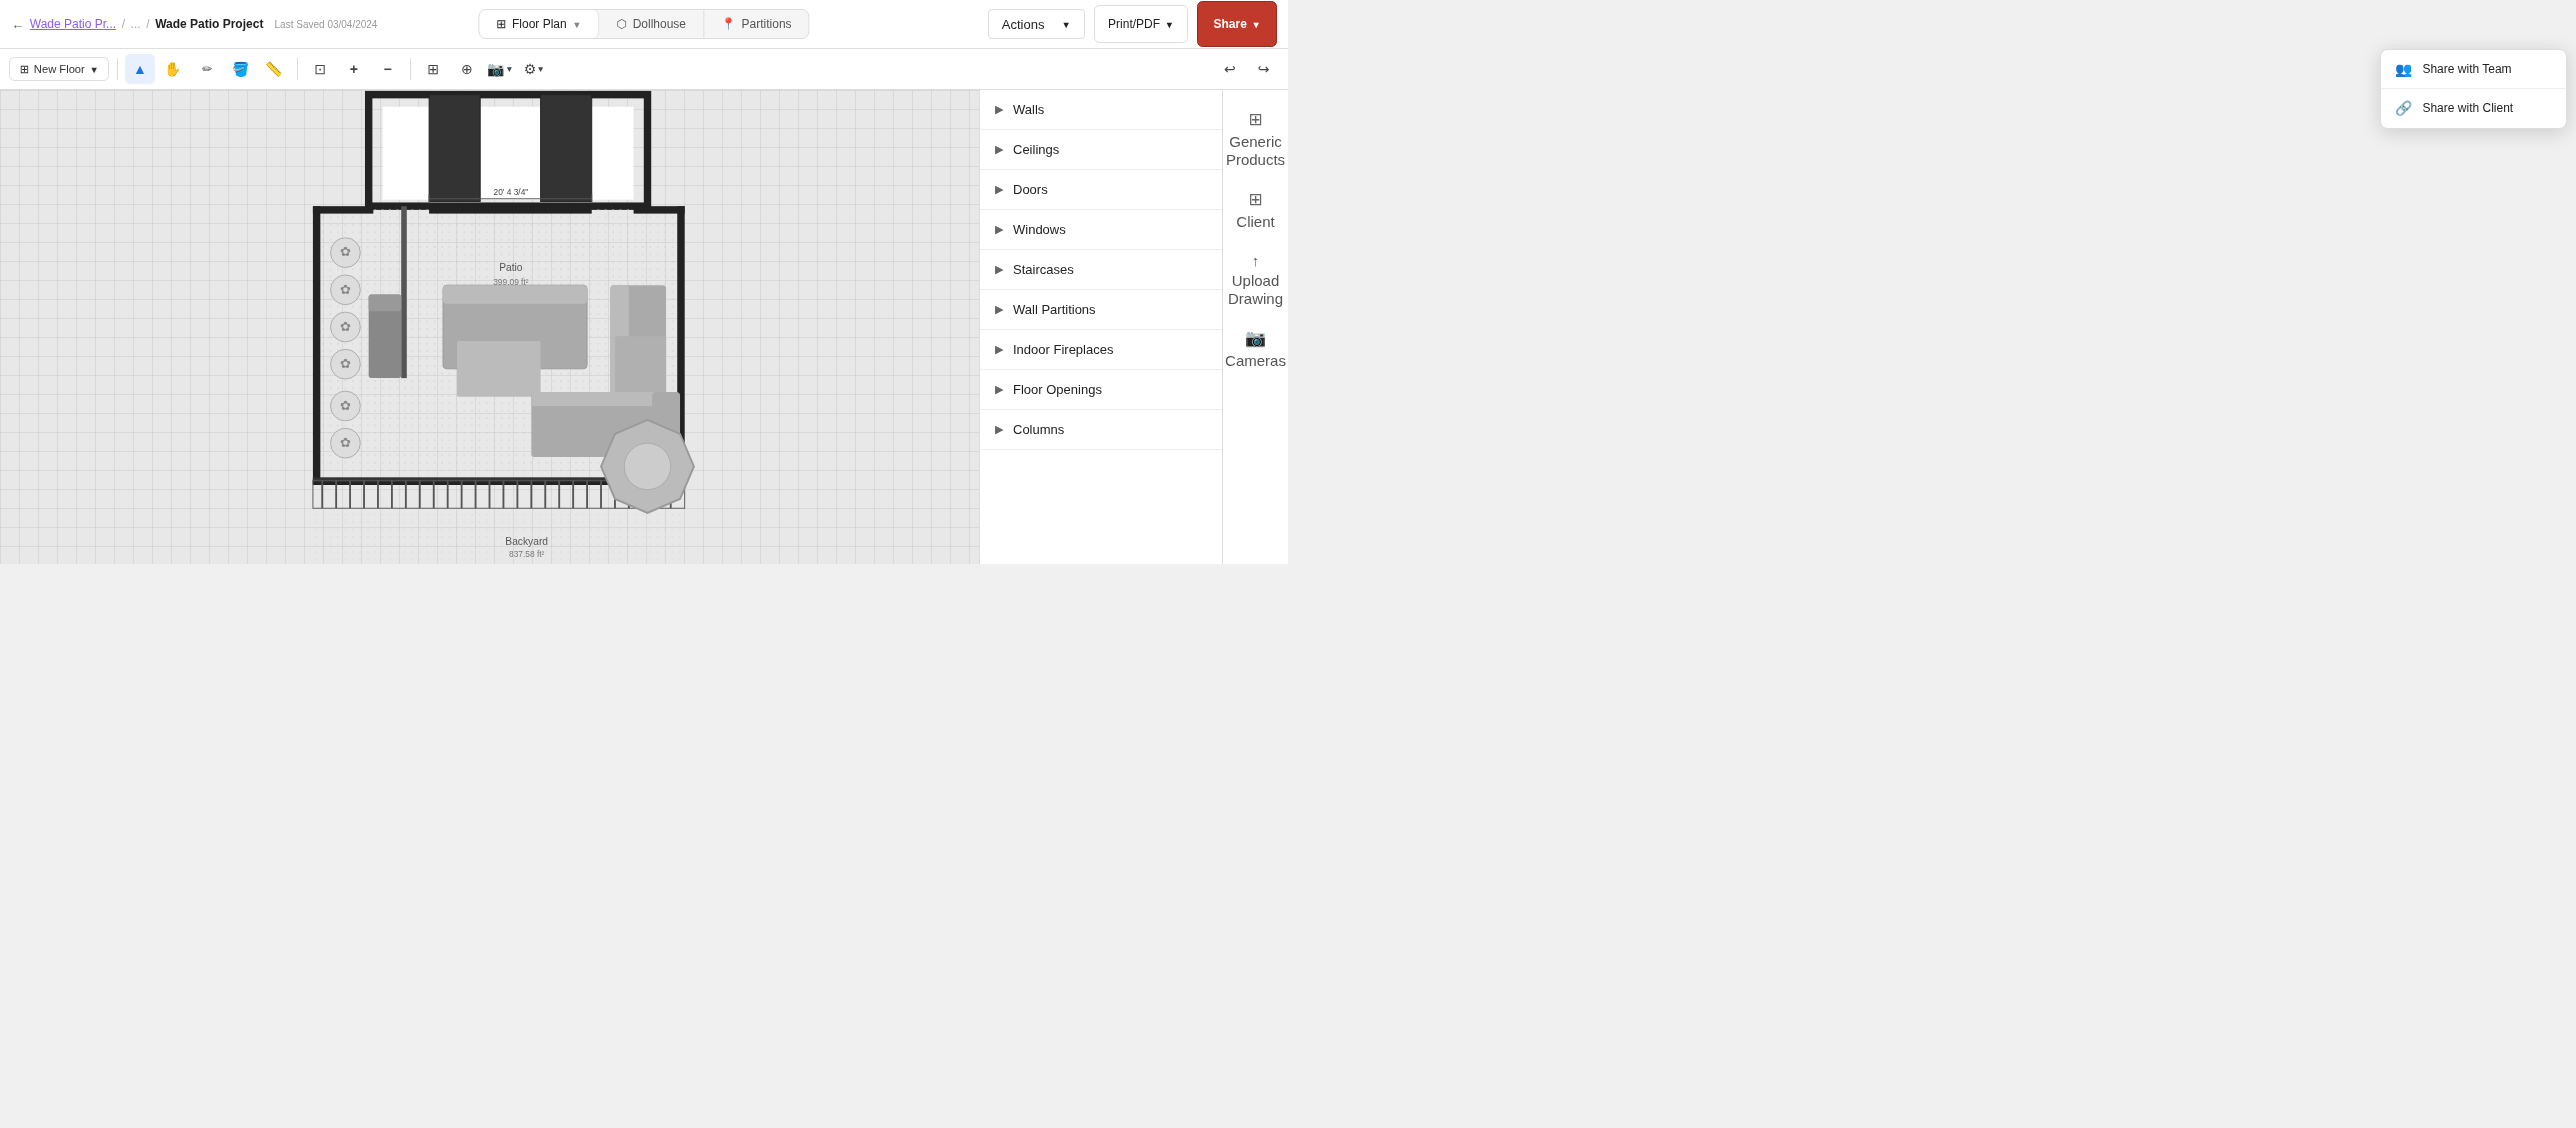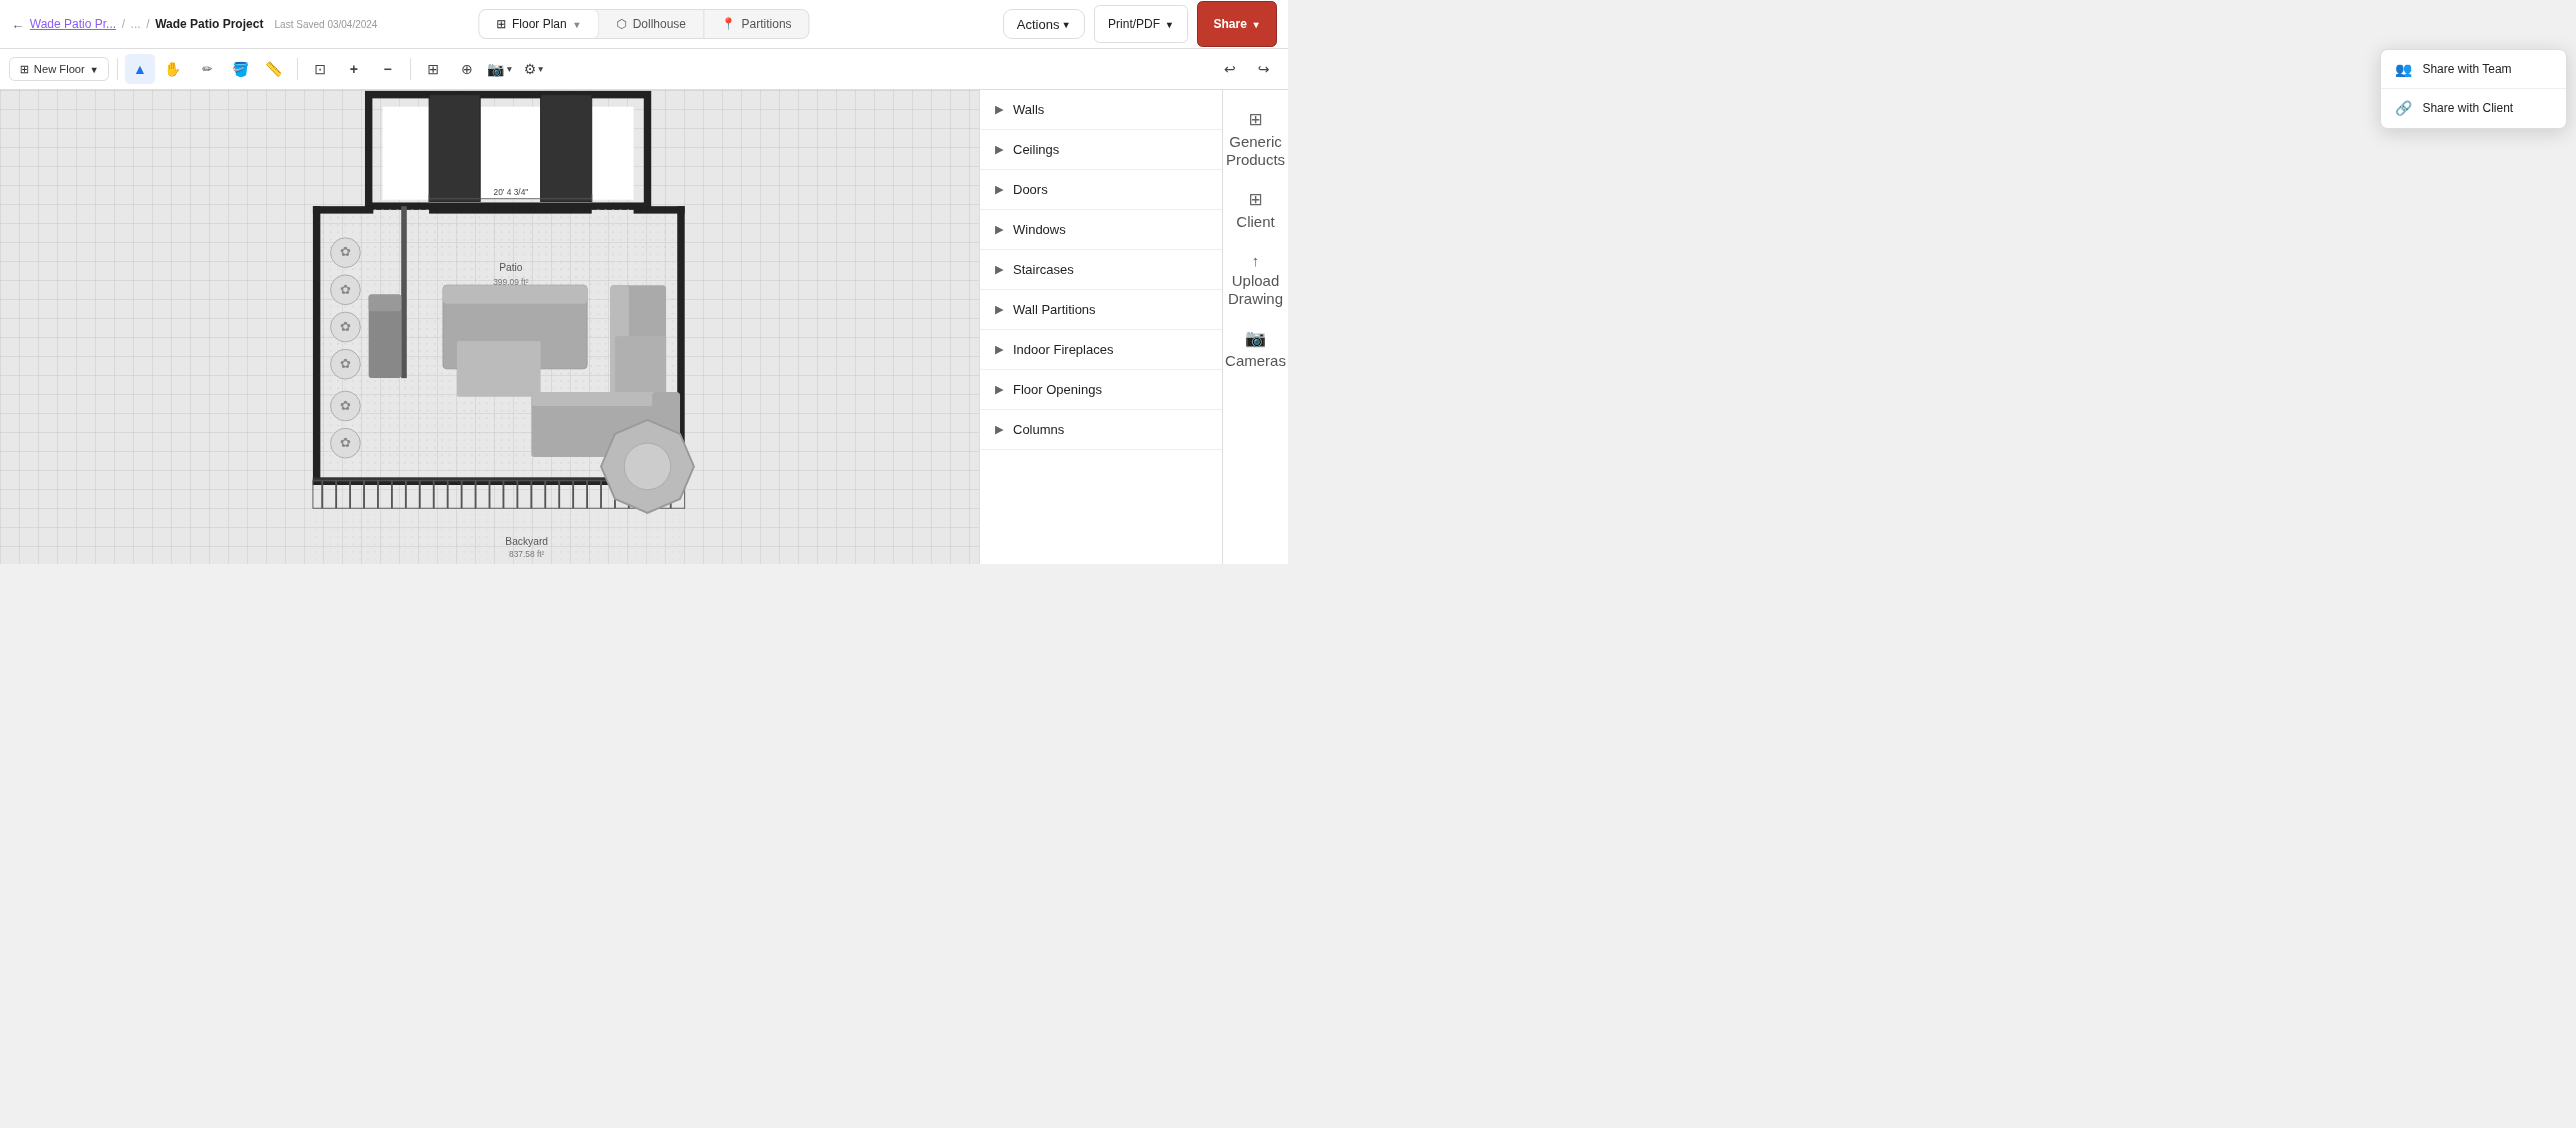--- a/index.html
+++ b/index.html
@@ -55,25 +55,25 @@
     
     .header-right {
       display: flex;
       align-items: center;
       gap: 9.4px;
       margin-left: auto;
     }
     .actions-btn {
       display: flex;
       align-items: center;
-      gap: 2px;
+      gap: 17px;
       padding: 6.6px 13px;
       background: #fff;
       border: 0.9px solid #ddd;
-      border-radius: 9px;
+      border-radius: 4px;
       font-size: 13px;
       cursor: pointer;
       color: #222;
     }
     .print-btn {
       display: flex;
       align-items: center;
       gap: 4.7px;
       padding: 11px 13px;
       background: #fff;

